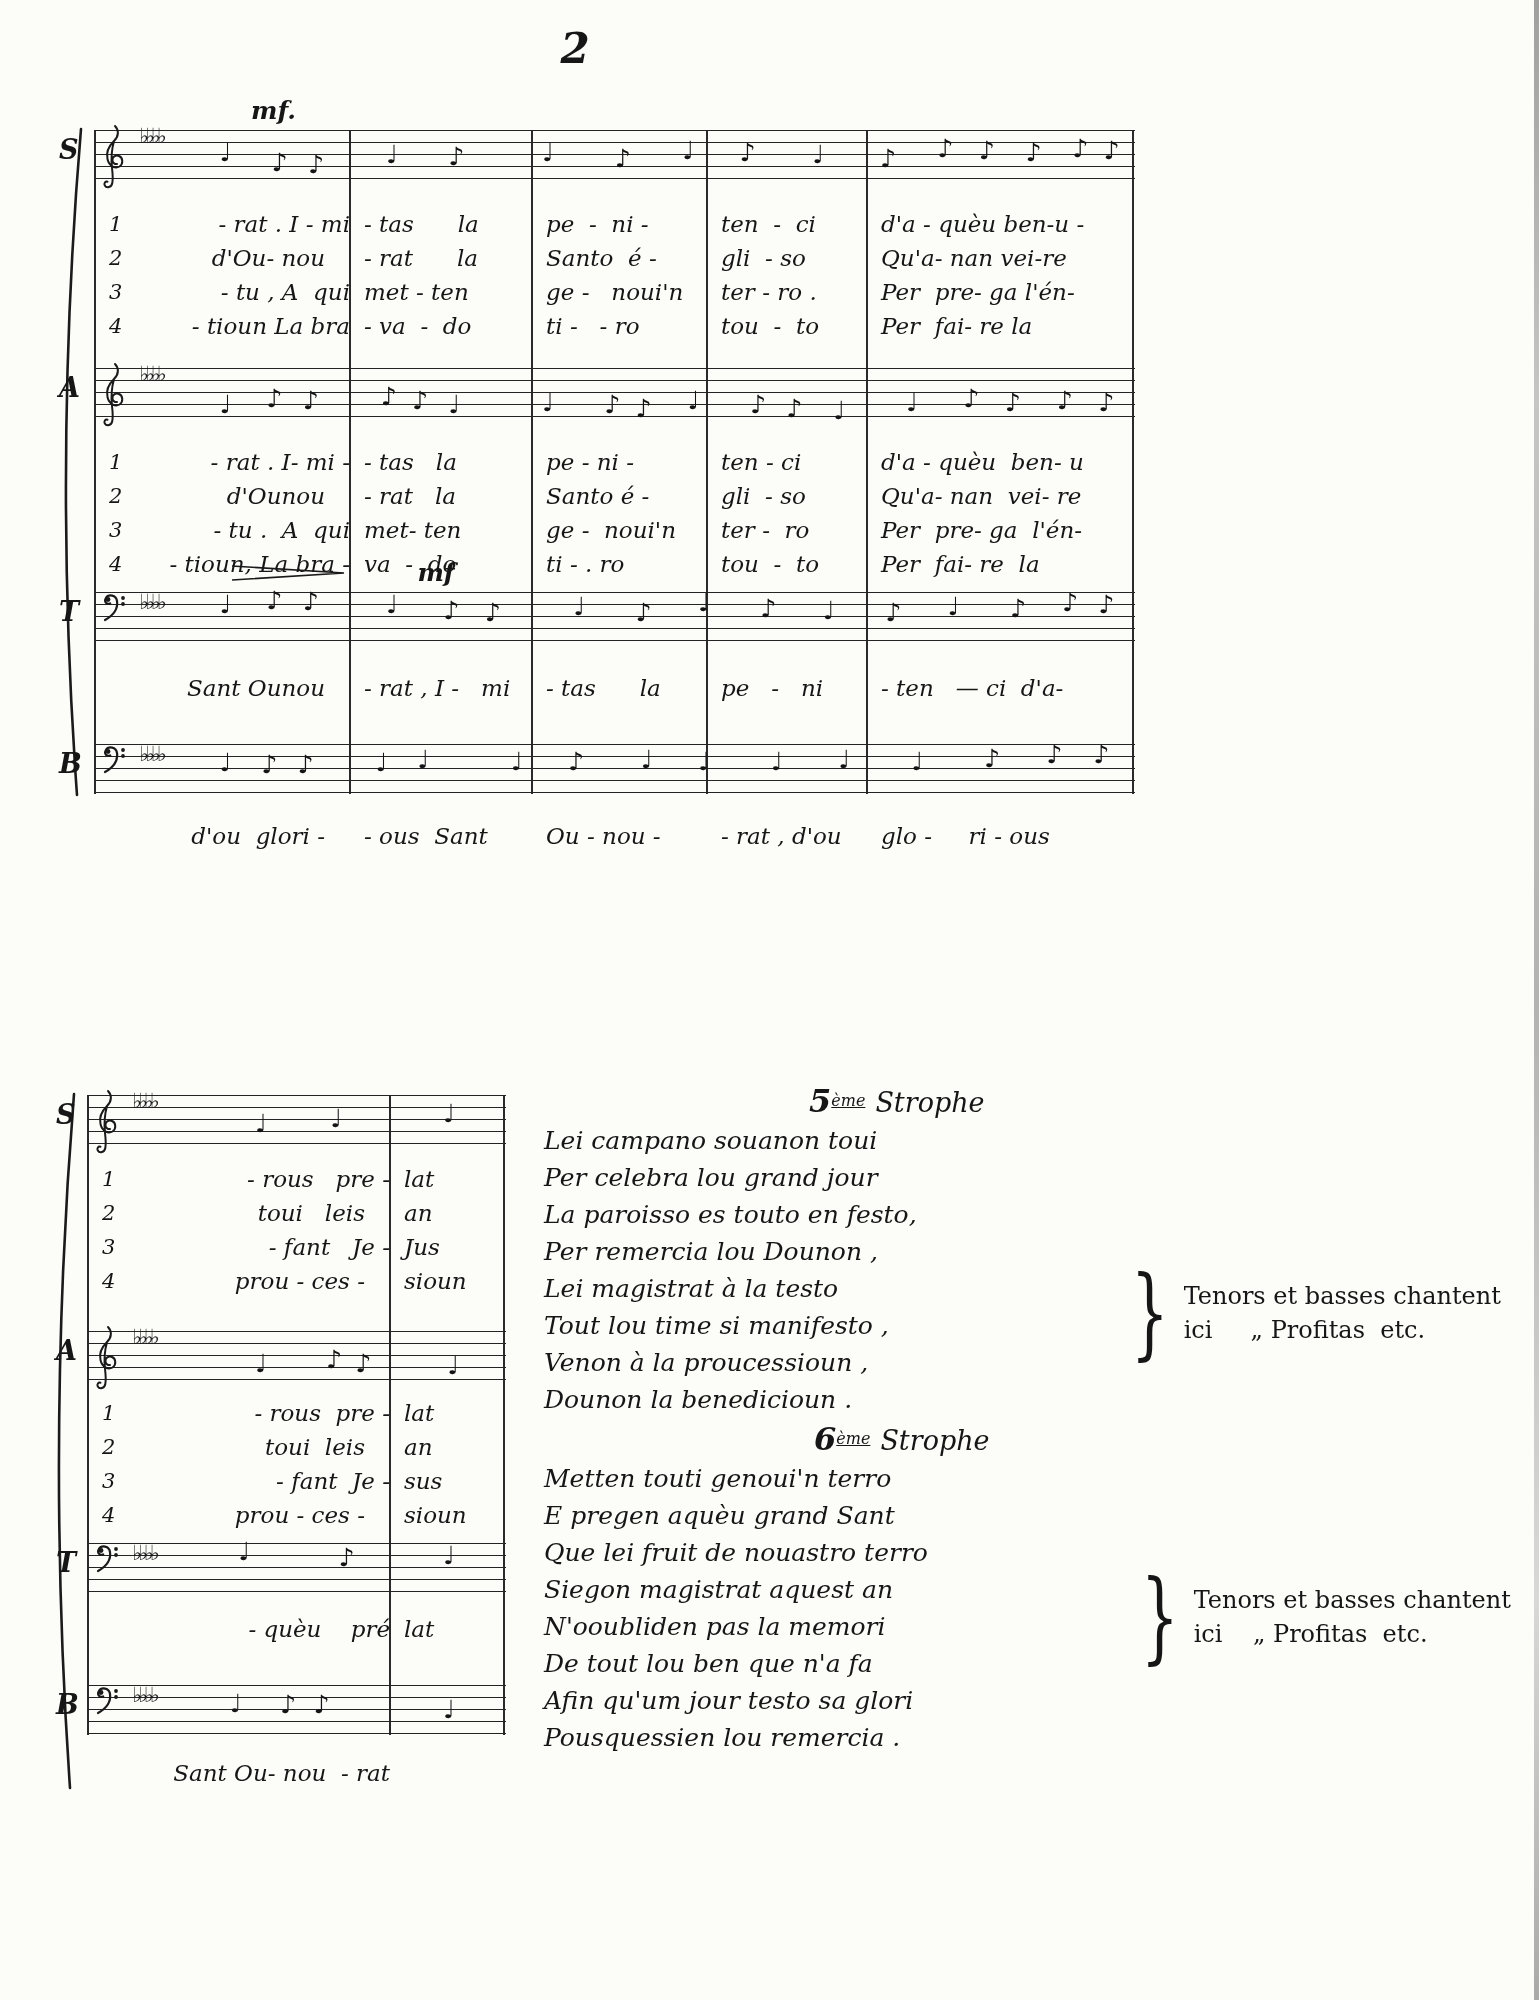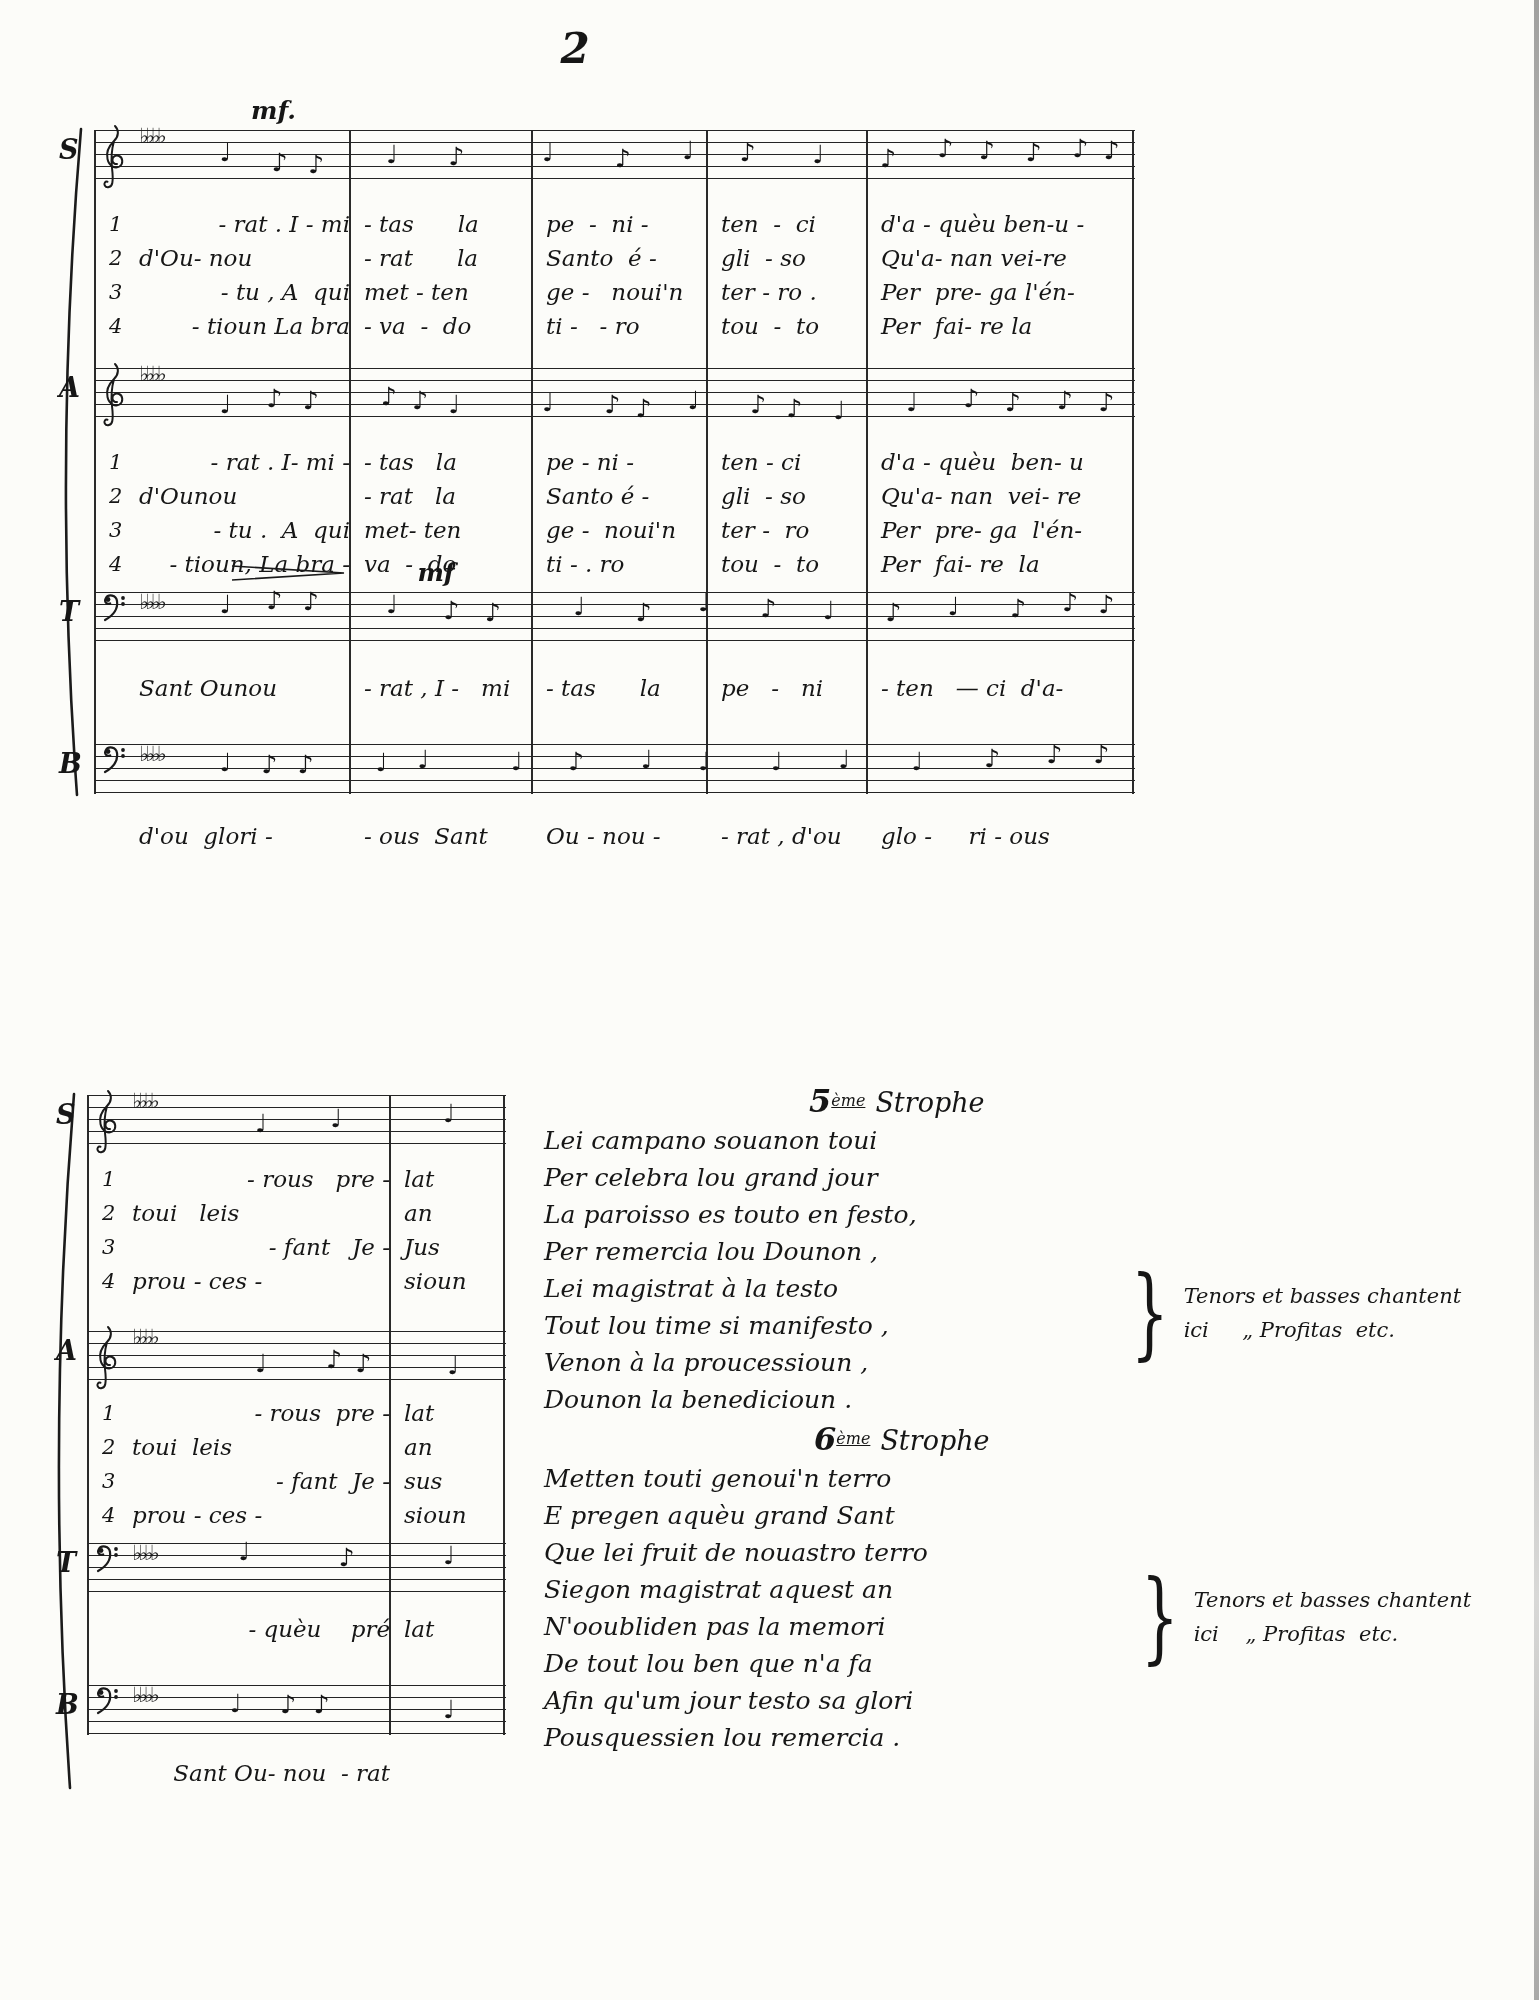--- a/index.html
+++ b/index.html
@@ -16,31 +16,31 @@
   .flats{position:absolute;font-family:"DejaVu Sans",sans-serif;font-size:21px;
         letter-spacing:-4px;color:#1a1a1a;}
   .note{position:absolute;font-family:"DejaVu Sans",sans-serif;font-size:25px;line-height:1;color:#141414;}
   .dyn{position:absolute;top:-34px;font-style:italic;font-weight:bold;font-size:25px;}
   .hairpin{position:absolute;left:13%;top:-28px;}
   .barline{position:absolute;width:1.6px;background:#2a2a2a;}
   .brace-svg{position:absolute;}
   .lyric-row{position:absolute;left:0;width:100%;display:grid;}
   .lyric-cell{font-style:italic;font-size:23px;white-space:pre;padding-left:14px;line-height:32px;}
   .lyric-cell.first{padding-left:26px;text-align:right;}
-  .lyric-cell.pr{text-align:left;padding-right:15px;padding-left:0;}
+  .lyric-cell.pr{text-align:right;padding-right:25px;padding-left:0;}
   .verse-num{font-style:italic;font-size:21px;padding-left:14px;line-height:32px;}
   .strophe{position:absolute;left:544px;width:680px;}
   .strophe-title{height:44px;font-style:italic;}
   .st-num{font-size:32px;font-weight:bold;font-style:italic;}
   .st-sup{font-size:16px;text-decoration:underline;font-style:italic;}
   .st-word{font-size:27px;font-style:italic;margin-left:10px;}
   .strophe-line{font-style:italic;font-size:25px;height:37px;white-space:pre;}
   .annotation{position:absolute;display:flex;align-items:center;}
   .ann-brace{font-size:100px;font-weight:400;transform:scaleX(.6);line-height:.85;margin-right:2px;}
-  .ann-line{font-style:italic;font-size:21px;line-height:34px;white-space:pre;}
+  .ann-line{font-size:24px;line-height:34px;white-space:pre;}
   .scan-edge{position:absolute;right:0;top:0;bottom:0;width:5px;opacity:.55;
         background:linear-gradient(to bottom,#555,#999 20%,#777 50%,#bbb 80%,#666);}
 </style>
 </head>
 <body>
 
 <div class="page">
   <div class="page-number">2</div>
   <div id="main-system" class="system" style="left:95px;top:120px;width:1040px;height:760px;">
       <svg class="brace-svg" width="34" height="678" style="left:-44px;top:6px">

